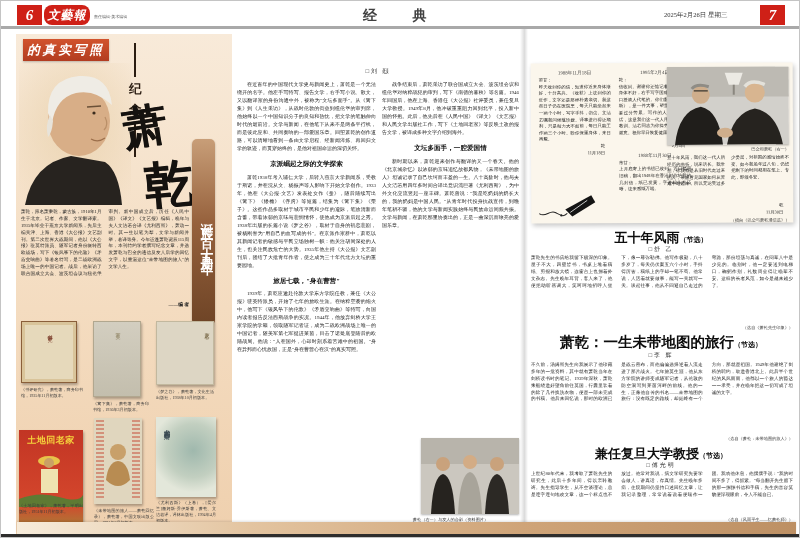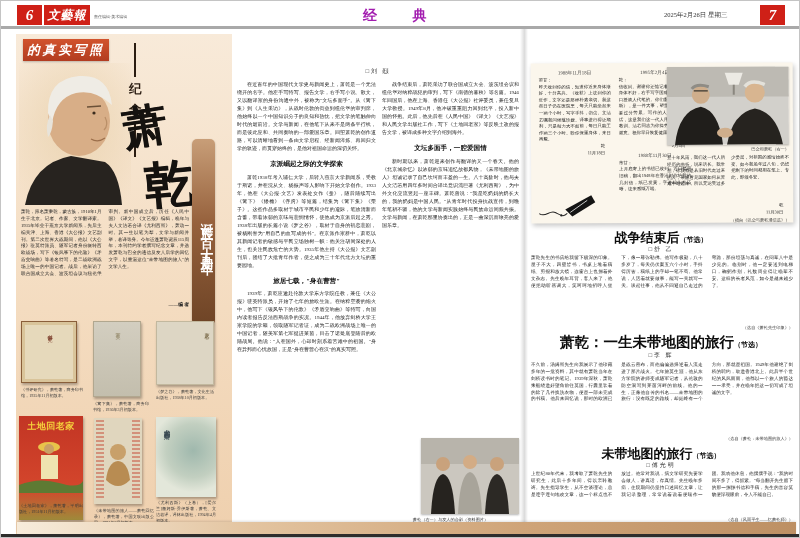--- a/index.html
+++ b/index.html
@@ -8,21 +8,21 @@
   .abs{position:absolute;}
   .tiny{font-size:4.6px;line-height:1.5;text-align:justify;color:#232323;}
   .mtxt{font-size:5px;line-height:1.6;text-align:justify;color:#232323;}
   .mtxt p,.tiny p{margin:0 0 3px;text-indent:10px;}
   .sub{font-size:6.6px;font-weight:bold;text-align:center;margin:6px 0 4px;text-indent:0!important;color:#111;}
   .numbox{width:25px;height:20px;background:#cf2017;color:#fff;font-weight:bold;font-style:italic;
           font-size:15px;text-align:center;line-height:20px;}
   .masthead{width:46px;height:20px;background:#cf2017;color:#fff;font-weight:bold;font-style:italic;
           font-size:12px;text-align:center;line-height:20px;letter-spacing:1px;}
   .hrule{height:2.5px;background:#a9a9a9;}
-  .sectionhead{font-size:14px;font-weight:bold;letter-spacing:16px;color:#a21caf;}
+  .sectionhead{font-size:14px;font-weight:bold;letter-spacing:16px;color:#404040;}
   .dateline{font-size:6.5px;color:#333;}
   .feature-bg{background:linear-gradient(180deg,#f8ead9 0%,#f4dcc0 55%,#efd0ae 100%);}
   .label-box{background:linear-gradient(180deg,#d2532d,#b23c20);color:#fff;font-style:italic;font-weight:bold;
           font-size:12.5px;text-align:center;line-height:22px;letter-spacing:3px;box-shadow:0 1px 2px rgba(0,0,0,.25);}
   .vmem{display:flex;flex-direction:column;align-items:center;color:#2b1d12;font-weight:bold;font-size:12.5px;}
   .vmem .vline{width:1.6px;height:34px;background:#2b1d12;margin:2px 0;}
   .vmem span{margin:2px 0;}
   .sig{font-weight:bold;color:#15120f;font-family:"DejaVu Serif",serif;text-shadow:.4px .4px 0 #15120f;}
   .banner{writing-mode:vertical-rl;text-orientation:upright;color:#fff;font-weight:bold;font-size:12.5px;
           letter-spacing:5px;text-align:center;background:linear-gradient(180deg,#c89e78 0%,#96613c 45%,#6e4426 100%);
@@ -46,21 +46,21 @@
           box-shadow:0 -1px 2px rgba(0,0,0,.12);}
   .bbar{background:#2e2d2c;}
   svg{display:block;}
 </style>
 </head>
 <body>
 
 <div id="page">
 
   <div class="abs numbox" style="left:16px;top:4px;">6</div>
-  <div class="abs masthead" style="left:43px;top:4px;">文藝報</div>
+  <div class="abs masthead" style="left:43px;top:4px;border-radius:8px;">文藝報</div>
   <div class="abs" style="left:93px;top:13px;font-size:4px;color:#666;font-family:'Liberation Sans',sans-serif;">责任编辑·美术编辑</div>
   <div class="abs sectionhead" style="left:362px;top:6px;">经 典</div>
   <div class="abs dateline" style="left:663px;top:10px;">2025年2月26日  星期三</div>
   <div class="abs numbox" style="left:759px;top:4px;">7</div>
   <div class="abs hrule" style="left:0;top:25px;width:800px;"></div>
 
   <div class="abs feature-bg" style="left:15px;top:33px;width:216px;height:500px;"></div>
 
   <div class="abs label-box" style="left:22px;top:38px;width:86px;height:22px;">的真实写照</div>
 
@@ -105,21 +105,21 @@
   <div class="abs cover" style="left:92px;top:320px;width:48px;height:76px;background:linear-gradient(180deg,#d3cec0,#c3bead);border:1px solid #b1a78f;">
     <div class="vtitle" style="margin:6px auto 0;color:#9a8f72;">篱下集</div>
   </div>
   <div class="abs cap" style="left:92px;top:400px;width:56px;">《篱下集》，萧乾著，商务印书馆，1936年3月初版本。</div>
 
   <div class="abs cover" style="left:155px;top:320px;width:58px;height:64px;background:#ddd6c4;border:1px solid #c2b89e;">
     <div class="vtitle" style="margin:6px 4px 0 auto;color:#7a6a4a;">梦之谷</div>
   </div>
   <div class="abs cap" style="left:155px;top:388px;width:58px;">《梦之谷》，萧乾著，文化生活出版社，1938年10月初版本。</div>
 
-  <div class="abs cover" style="left:18px;top:415px;width:64px;height:104px;background:linear-gradient(180deg,#c23524 0%,#d4462c 70%,#9f8a3a 100%);">
+  <div class="abs cover" style="left:18px;top:429px;width:64px;height:104px;background:linear-gradient(180deg,#c23524 0%,#d4462c 70%,#9f8a3a 100%);">
     <div style="font-size:9px;font-weight:bold;color:#f5d23c;text-align:center;margin-top:4px;letter-spacing:.5px;">土地回老家</div>
     <svg viewBox="0 0 64 60" width="64" height="60">
       <ellipse cx="30" cy="14" rx="11" ry="5" fill="#e8c34a"></ellipse>
       <circle cx="30" cy="16" r="5" fill="#caa065"></circle>
       <rect x="22" y="22" width="17" height="24" fill="#efe3b0"></rect>
       <path d="M0 52 Q20 44 40 50 T64 48 L64 60 L0 60 Z" fill="#5e7a33"></path>
     </svg>
   </div>
   <div class="abs cap" style="left:18px;top:502px;width:64px;">《土地回老家》，萧乾著，平明出版社，1951年11月初版本。</div>
 
@@ -221,35 +221,35 @@
       <svg viewBox="0 0 60 30" width="60" height="30">
         <path d="M2 22 C8 27 12 18 18 21 S26 26 30 22" stroke="#222" stroke-width="1" fill="none"></path>
         <polygon points="28,18 54,4 58,11 35,25" fill="#141414"></polygon>
         <path d="M33 21 L50 9" stroke="#f5f5f5" stroke-width=".8"></path>
         <circle cx="24" cy="24" r="1.1" fill="#222"></circle>
       </svg>
     </div>
   </div>
 
   <div class="abs atitle" style="left:527px;top:228px;width:266px;font-size:13px;">
-    <span>战争结束后</span><span style="font-size:7px;">（节选）</span>
+    <span>五十年风雨</span><span style="font-size:7px;">（节选）</span>
   </div>
   <div class="abs byline" style="left:527px;top:244px;width:266px;">□舒 乙</div>
   <div class="abs tiny body3" style="left:530px;top:254px;width:262px;height:68px;overflow:hidden;">萧乾先生的书房给我留下极深的印象。屋子不大，四壁皆书，书桌上堆着稿纸、剪报和放大镜，连窗台上也摞着外文杂志。先生晚年耳背，客人来了，他便把助听器调大，笑呵呵地招呼人坐下，像一尊弥勒佛。他写作极勤，八十多岁了，每天仍伏案五六个小时，手抖得厉害，稿纸上的字却一笔不苟。他常说，人活着就要做事，能写一天就写一天。谈起往事，他从不回避自己走过的弯路，那份坦荡与真诚，在同辈人中是少见的。临别时，他一定要送到电梯口，鞠躬作别，礼数周全得让晚辈不安。这样的长者风范，如今是越来越少了。</div>
   <div class="abs src" style="left:530px;top:322px;width:262px;">（选自《萧乾先生印象》）</div>
 
   <div class="abs atitle" style="left:527px;top:332px;width:266px;font-size:14.5px;">
     <span>萧乾：一生未带地图的旅行</span><span style="font-size:7px;">（节选）</span>
   </div>
   <div class="abs byline" style="left:527px;top:350px;width:266px;">□李 辉</div>
   <div class="abs tiny body3" style="left:530px;top:361px;width:262px;height:72px;overflow:hidden;">不久前，汤姆斯先生向我展示了他珍藏多年的一批资料，其中就有萧乾当年在剑桥读书时的笔记。1939年深秋，萧乾乘船绕道好望角前往英国，行囊里装着的除了几件换洗衣物，便是一部未完成的书稿。他后来回忆说，那时的欧洲已是战云密布，而他偏偏选择逆着人流走进了那片战火。七年旅英生涯，他从东方学院的讲师变成随军记者，从伦敦的防空洞写到莱茵河畔的前线。他的一生，正像他自传的书名——未带地图的旅行：没有既定的路线，却始终有一个方向，那就是祖国。1949年他谢绝了剑桥的聘约，取道香港北上。此后半个世纪的风风雨雨，他都以一个旅人的豁达一一承受，并在晚年把这一切写成了坦诚的文字。</div>
   <div class="abs src" style="left:530px;top:433px;width:262px;">（选自《萧乾：未带地图的旅人》）</div>
 
   <div class="abs atitle" style="left:527px;top:444px;width:266px;font-size:13px;">
-    <span>未带地图的旅行</span><span style="font-size:7px;">（节选）</span>
+    <span>兼任复旦大学教授</span><span style="font-size:7px;">（节选）</span>
   </div>
   <div class="abs byline" style="left:527px;top:460px;width:266px;">□傅光明</div>
   <div class="abs tiny body3" style="left:530px;top:470px;width:262px;height:46px;overflow:hidden;">上世纪80年代末，我考取了萧乾先生的研究生，此后十多年间，得以亲聆教诲。先生指导学生，从不空谈理论，总是逐字逐句地改文章，连一个标点也不放过。他常对我说，搞文学研究先要学会做人，讲真话，存真情。先生晚年多病，住院期间仍坚持口述回忆文章，让我记录整理，常常说着说着便喘作一团。我劝他休息，他摆摆手说："我的时间不多了，得抓紧。"每当翻开先生留下的那一摞摞书信和手稿，先生的音容笑貌便浮现眼前，令人不能自已。</div>
   <div class="abs src" style="left:530px;top:514px;width:262px;">（选自《风雨平生——忆萧乾师》）</div>
 
   <div class="abs bstrip" style="left:16px;top:521px;width:779px;height:12px;"></div>
   <div class="abs bbar" style="left:0;top:533px;width:800px;height:5px;"></div>
 
 </div>
 

